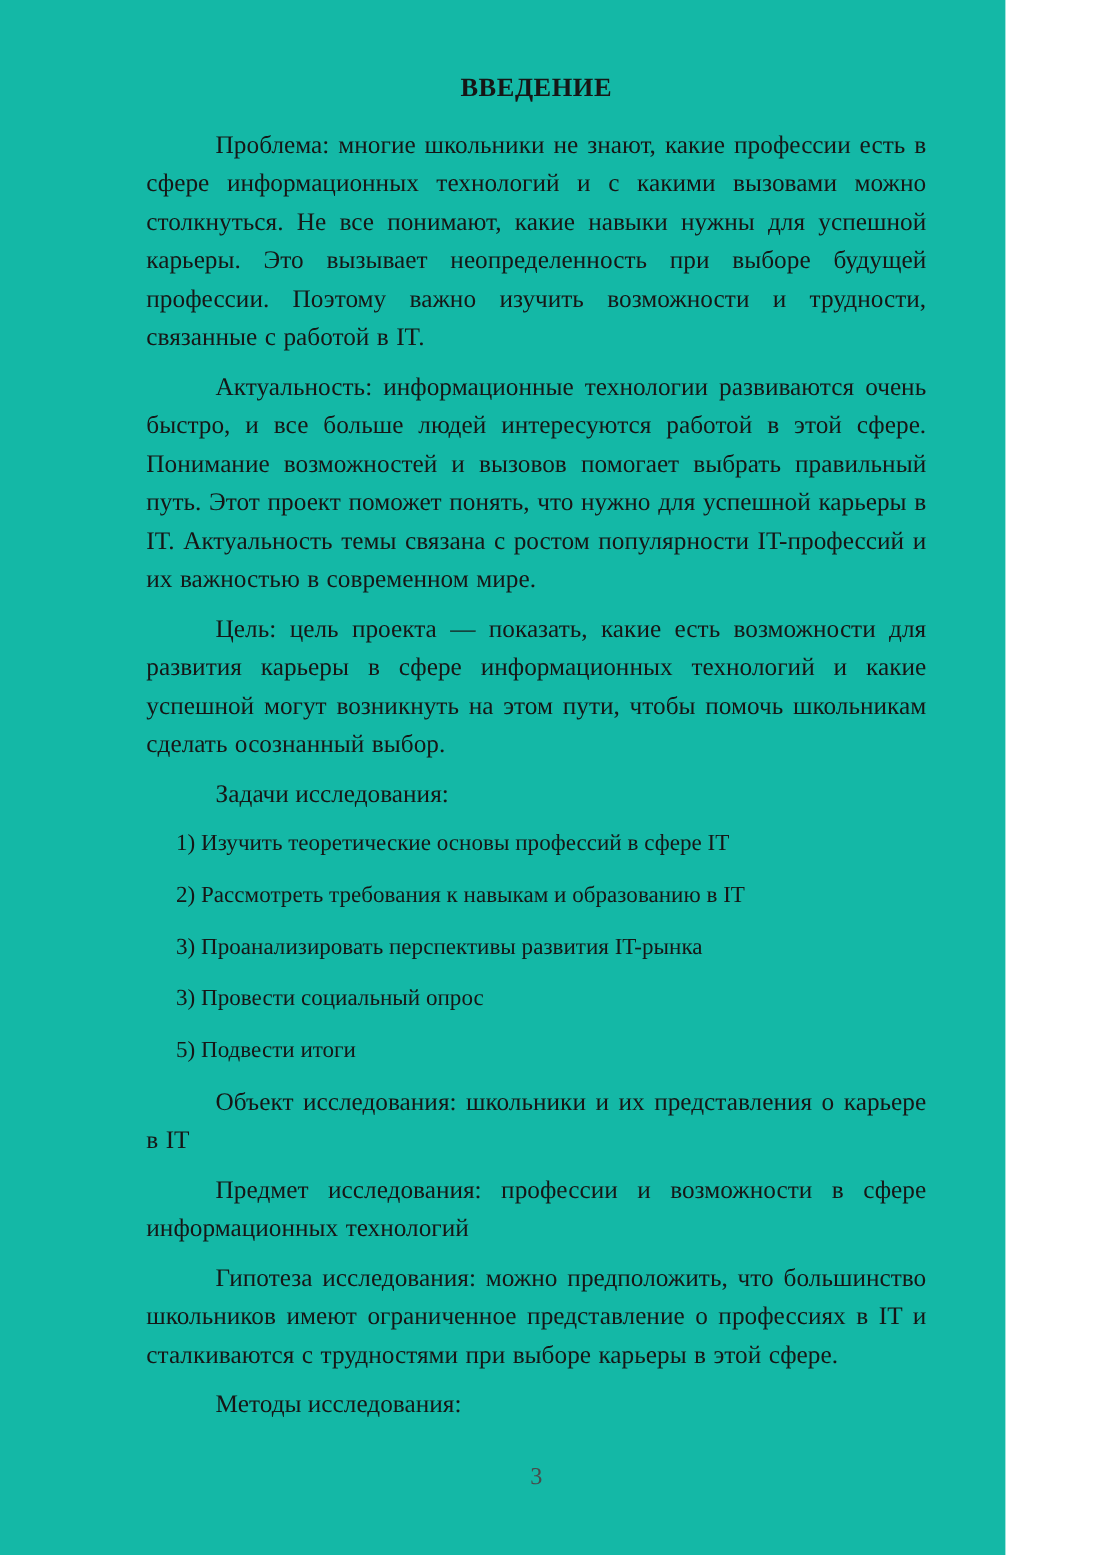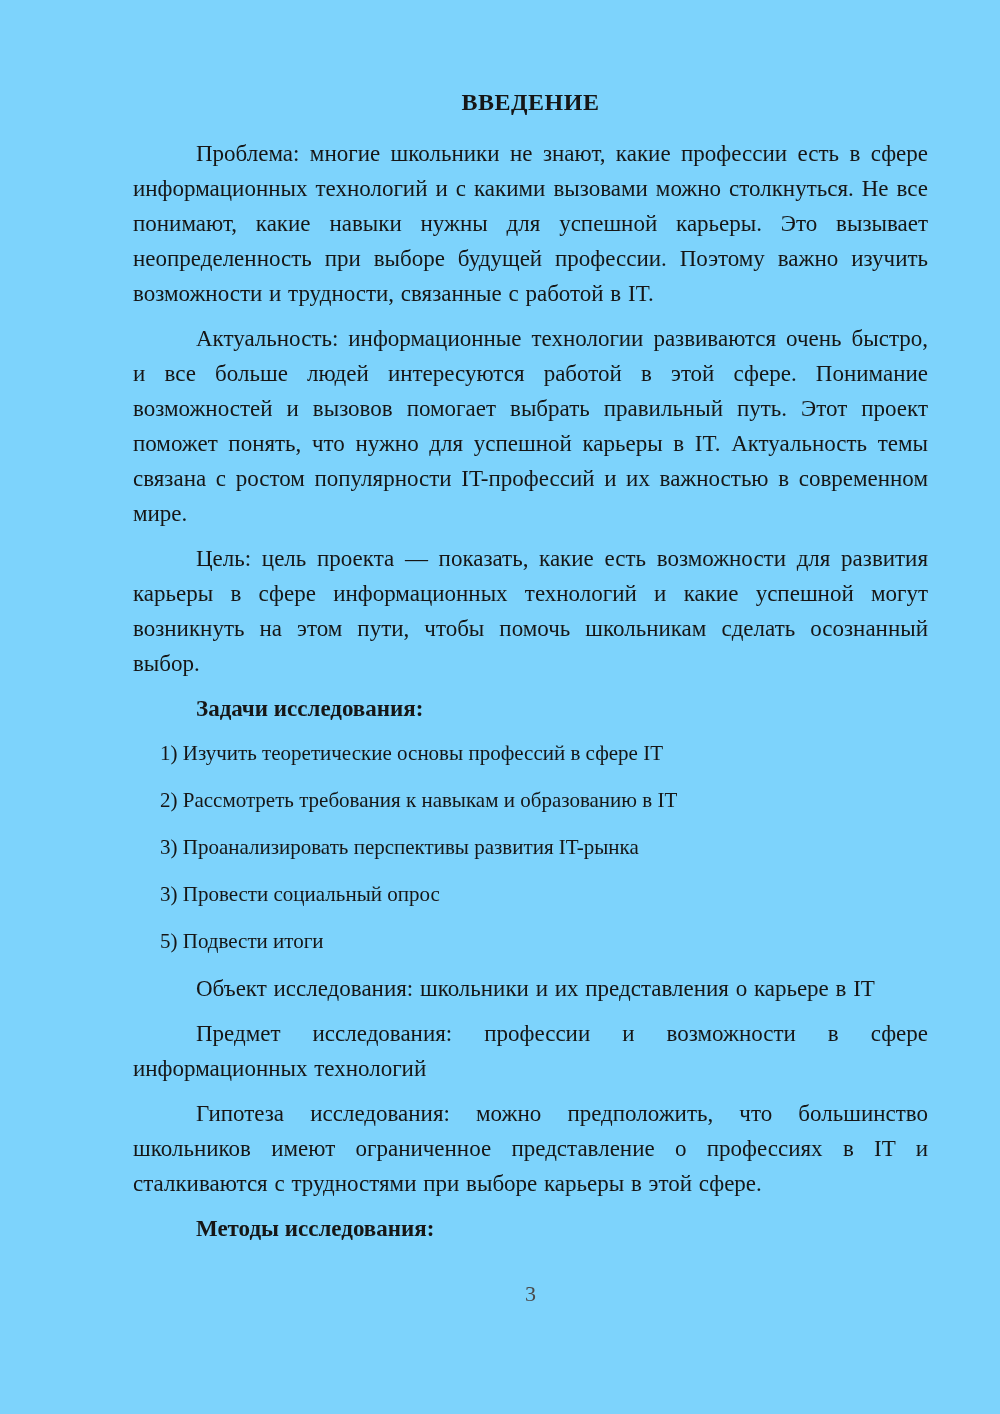--- a/index.html
+++ b/index.html
@@ -11,24 +11,24 @@
   body {
     width: 1000px;
     height: 1414px;
     overflow: hidden;
     font-family: "Liberation Serif", "DejaVu Serif", serif;
     color: #161616;
     -webkit-font-smoothing: antialiased;
   }
   .page {
     box-sizing: border-box;
-    width: 1000px;
+    width: 914px;
     height: 1414px;
-    padding: 88px 72px 0 133px;
-    background: #7dd3fc;
+    padding: 66px 72px 0 133px;
+    background: #14b8a6;
   }
   .doc-title {
     font-size: 24px;
     line-height: 28px;
     font-weight: bold;
     text-align: center;
     margin: 0 0 20px 0;
     letter-spacing: 0.5px;
   }
   .para {
@@ -37,21 +37,20 @@
     text-align: justify;
     text-indent: 63px;
     margin: 0 0 10px 0;
     word-spacing: 1px;
   }
   .para-heading {
     font-size: 23px;
     line-height: 35px;
     text-indent: 63px;
     margin: 0 0 10px 0;
-    font-weight: bold;
   }
   .task-item {
     font-size: 21px;
     line-height: 35px;
     margin: 0 0 12px 27px;
     text-align: left;
   }
   .tasks-list {
     margin: 0;
     padding: 0;

